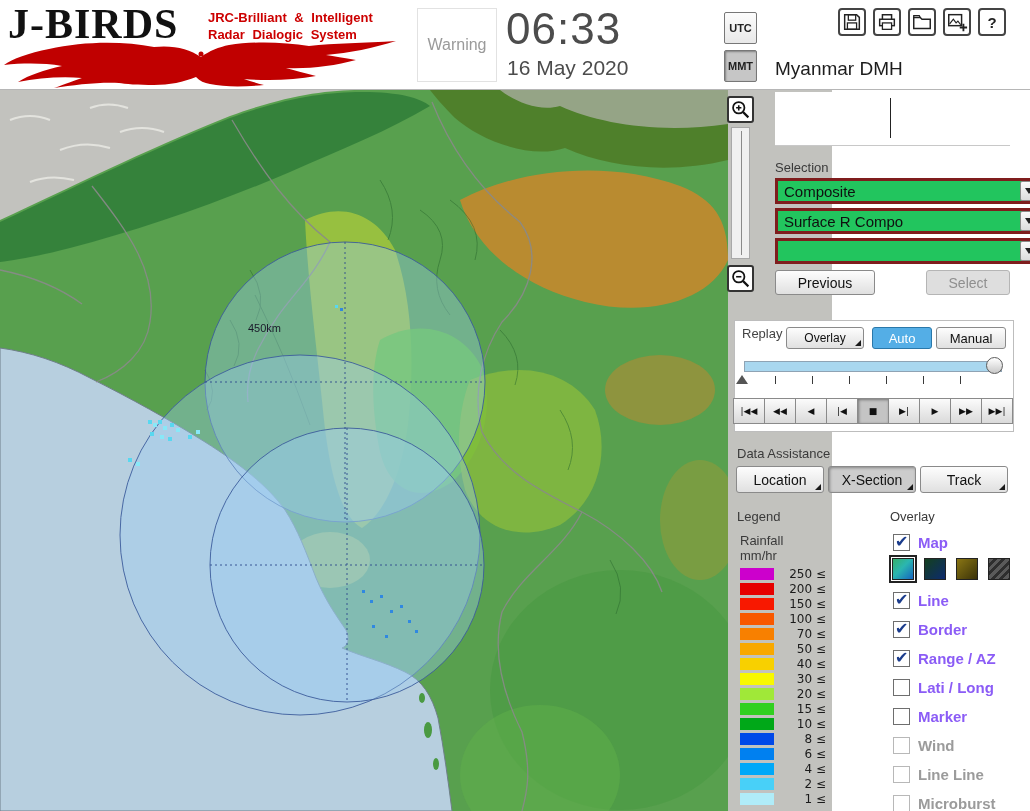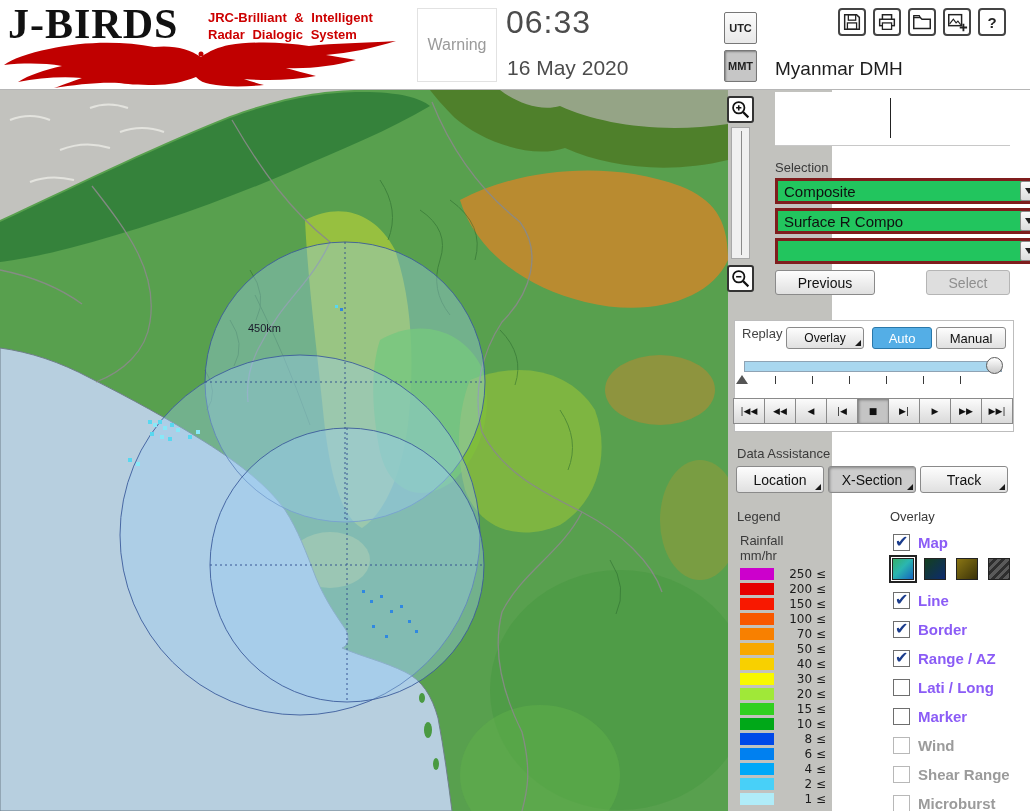--- a/index.html
+++ b/index.html
@@ -12,21 +12,21 @@
             border-bottom:1px solid #b6b6b6; }
   #logo-title { position:absolute; left:8px; top:0px; font-family:"Liberation Serif", serif;
                 font-weight:bold; font-size:42px; color:#111; letter-spacing:1px; }
   .tagline { position:absolute; left:208px; color:#cc0000; font-weight:bold; font-size:13px;
              word-spacing:4px; white-space:nowrap; }
   #tagline1 { top:10px; } #tagline2 { top:27px; }
   #eagle { position:absolute; left:4px; top:40px; }
   #warning-box { position:absolute; left:417px; top:8px; width:80px; height:74px;
                  border:1px solid #e2e2e2; background:#fff; display:flex; align-items:center;
                  justify-content:center; color:#9a9a9a; font-size:16px; }
-  #clock-time { position:absolute; left:506px; top:4px; font-size:32px; color:#4c4c4c; letter-spacing:1px; }
+  #clock-time { position:absolute; left:506px; top:4px; font-size:44px; color:#4c4c4c; letter-spacing:1px; }
   #clock-date { position:absolute; left:507px; top:56px; font-size:21px; color:#4c4c4c; }
   .tz-btn { position:absolute; left:724px; width:33px; height:32px; border:1px solid #777;
             border-radius:2px; font-size:11px; font-weight:bold; color:#222;
             display:flex; align-items:center; justify-content:center; cursor:pointer;
             background:linear-gradient(#fcfcfc,#e8e8e8); }
   #utc-btn { top:12px; }
   #mmt-btn { top:50px; background:#c6c6c6; box-shadow:inset 1px 1px 2px rgba(0,0,0,.35); }
   #toolbar { position:absolute; left:838px; top:8px; display:flex; gap:7px; }
   .tool-btn { width:28px; height:28px; border:2px solid #444; border-radius:4px; background:#fff;
               display:flex; align-items:center; justify-content:center; cursor:pointer;
@@ -442,20 +442,20 @@
   <div class="ov-item" style="top:704px;" data-state="unchecked">
     <span class="ov-box"></span>
     <span class="ov-label">Marker</span>
   </div>
   <div class="ov-item" style="top:733px;" data-state="disabled">
     <span class="ov-box"></span>
     <span class="ov-label">Wind</span>
   </div>
   <div class="ov-item" style="top:762px;" data-state="disabled">
     <span class="ov-box"></span>
-    <span class="ov-label">Shear Range</span>
+    <span class="ov-label">Line Line</span>
   </div>
   <div class="ov-item" style="top:791px;" data-state="disabled">
     <span class="ov-box"></span>
     <span class="ov-label">Microburst</span>
   </div>
 
 </div>
 
 </body></html>

